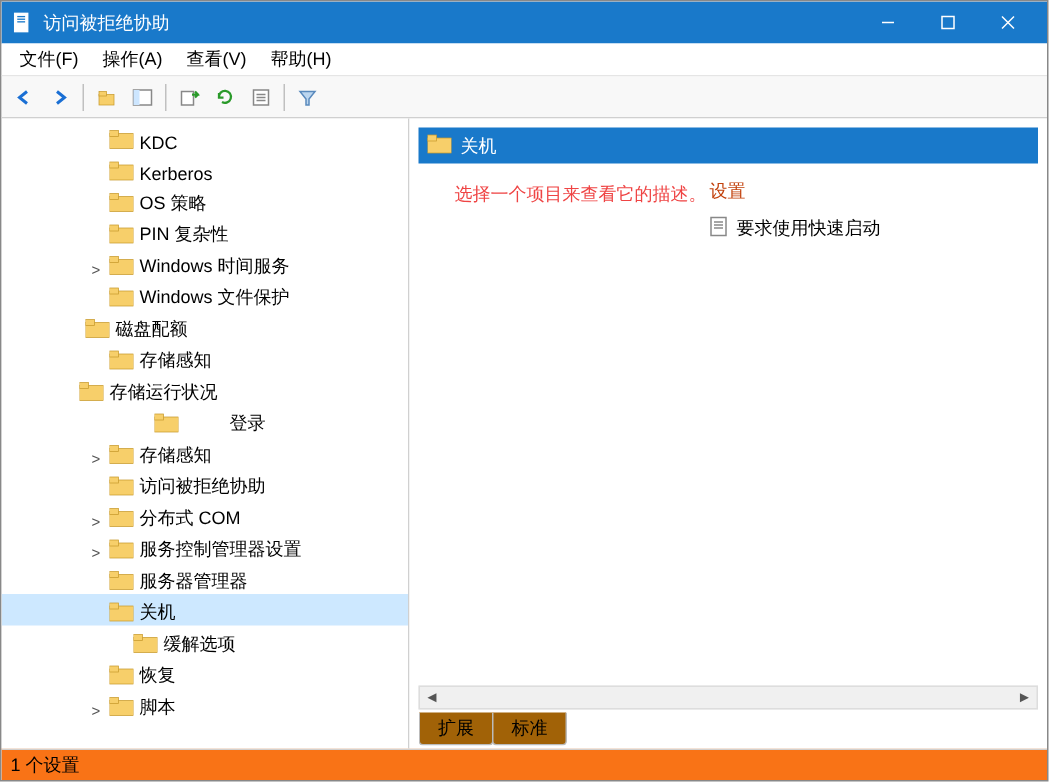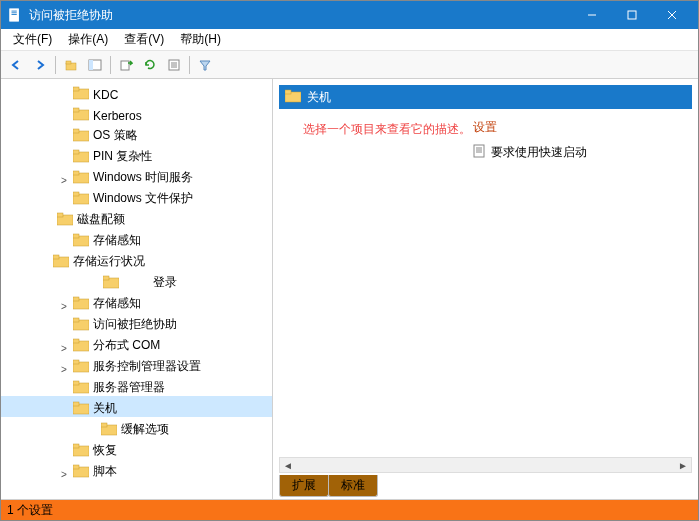--- a/index.html
+++ b/index.html
@@ -294,21 +294,21 @@
       <div class="tree-item selected" style="padding-left: 56px;">
         <span class="expander"></span>
         <span class="foldericon">
           <svg width="16" height="14" viewBox="0 0 16 14">
             <rect x="0" y="3" width="16" height="10" class="folder-svg"></rect>
             <rect x="0" y="1" width="6" height="4" class="folder-svg"></rect>
           </svg>
         </span>
         <span class="label">关机</span>
       </div>
-      <div class="tree-item" style="padding-left: 84px;">
+      <div class="tree-item" style="padding-left: 56px; margin-left: 16px;">
         <span class="expander"></span>
         <span class="foldericon">
           <svg width="16" height="14" viewBox="0 0 16 14">
             <rect x="0" y="3" width="16" height="10" class="folder-svg"></rect>
             <rect x="0" y="1" width="6" height="4" class="folder-svg"></rect>
           </svg>
         </span>
         <span class="label">缓解选项</span>
       </div>
       <div class="tree-item" style="padding-left: 56px;">

